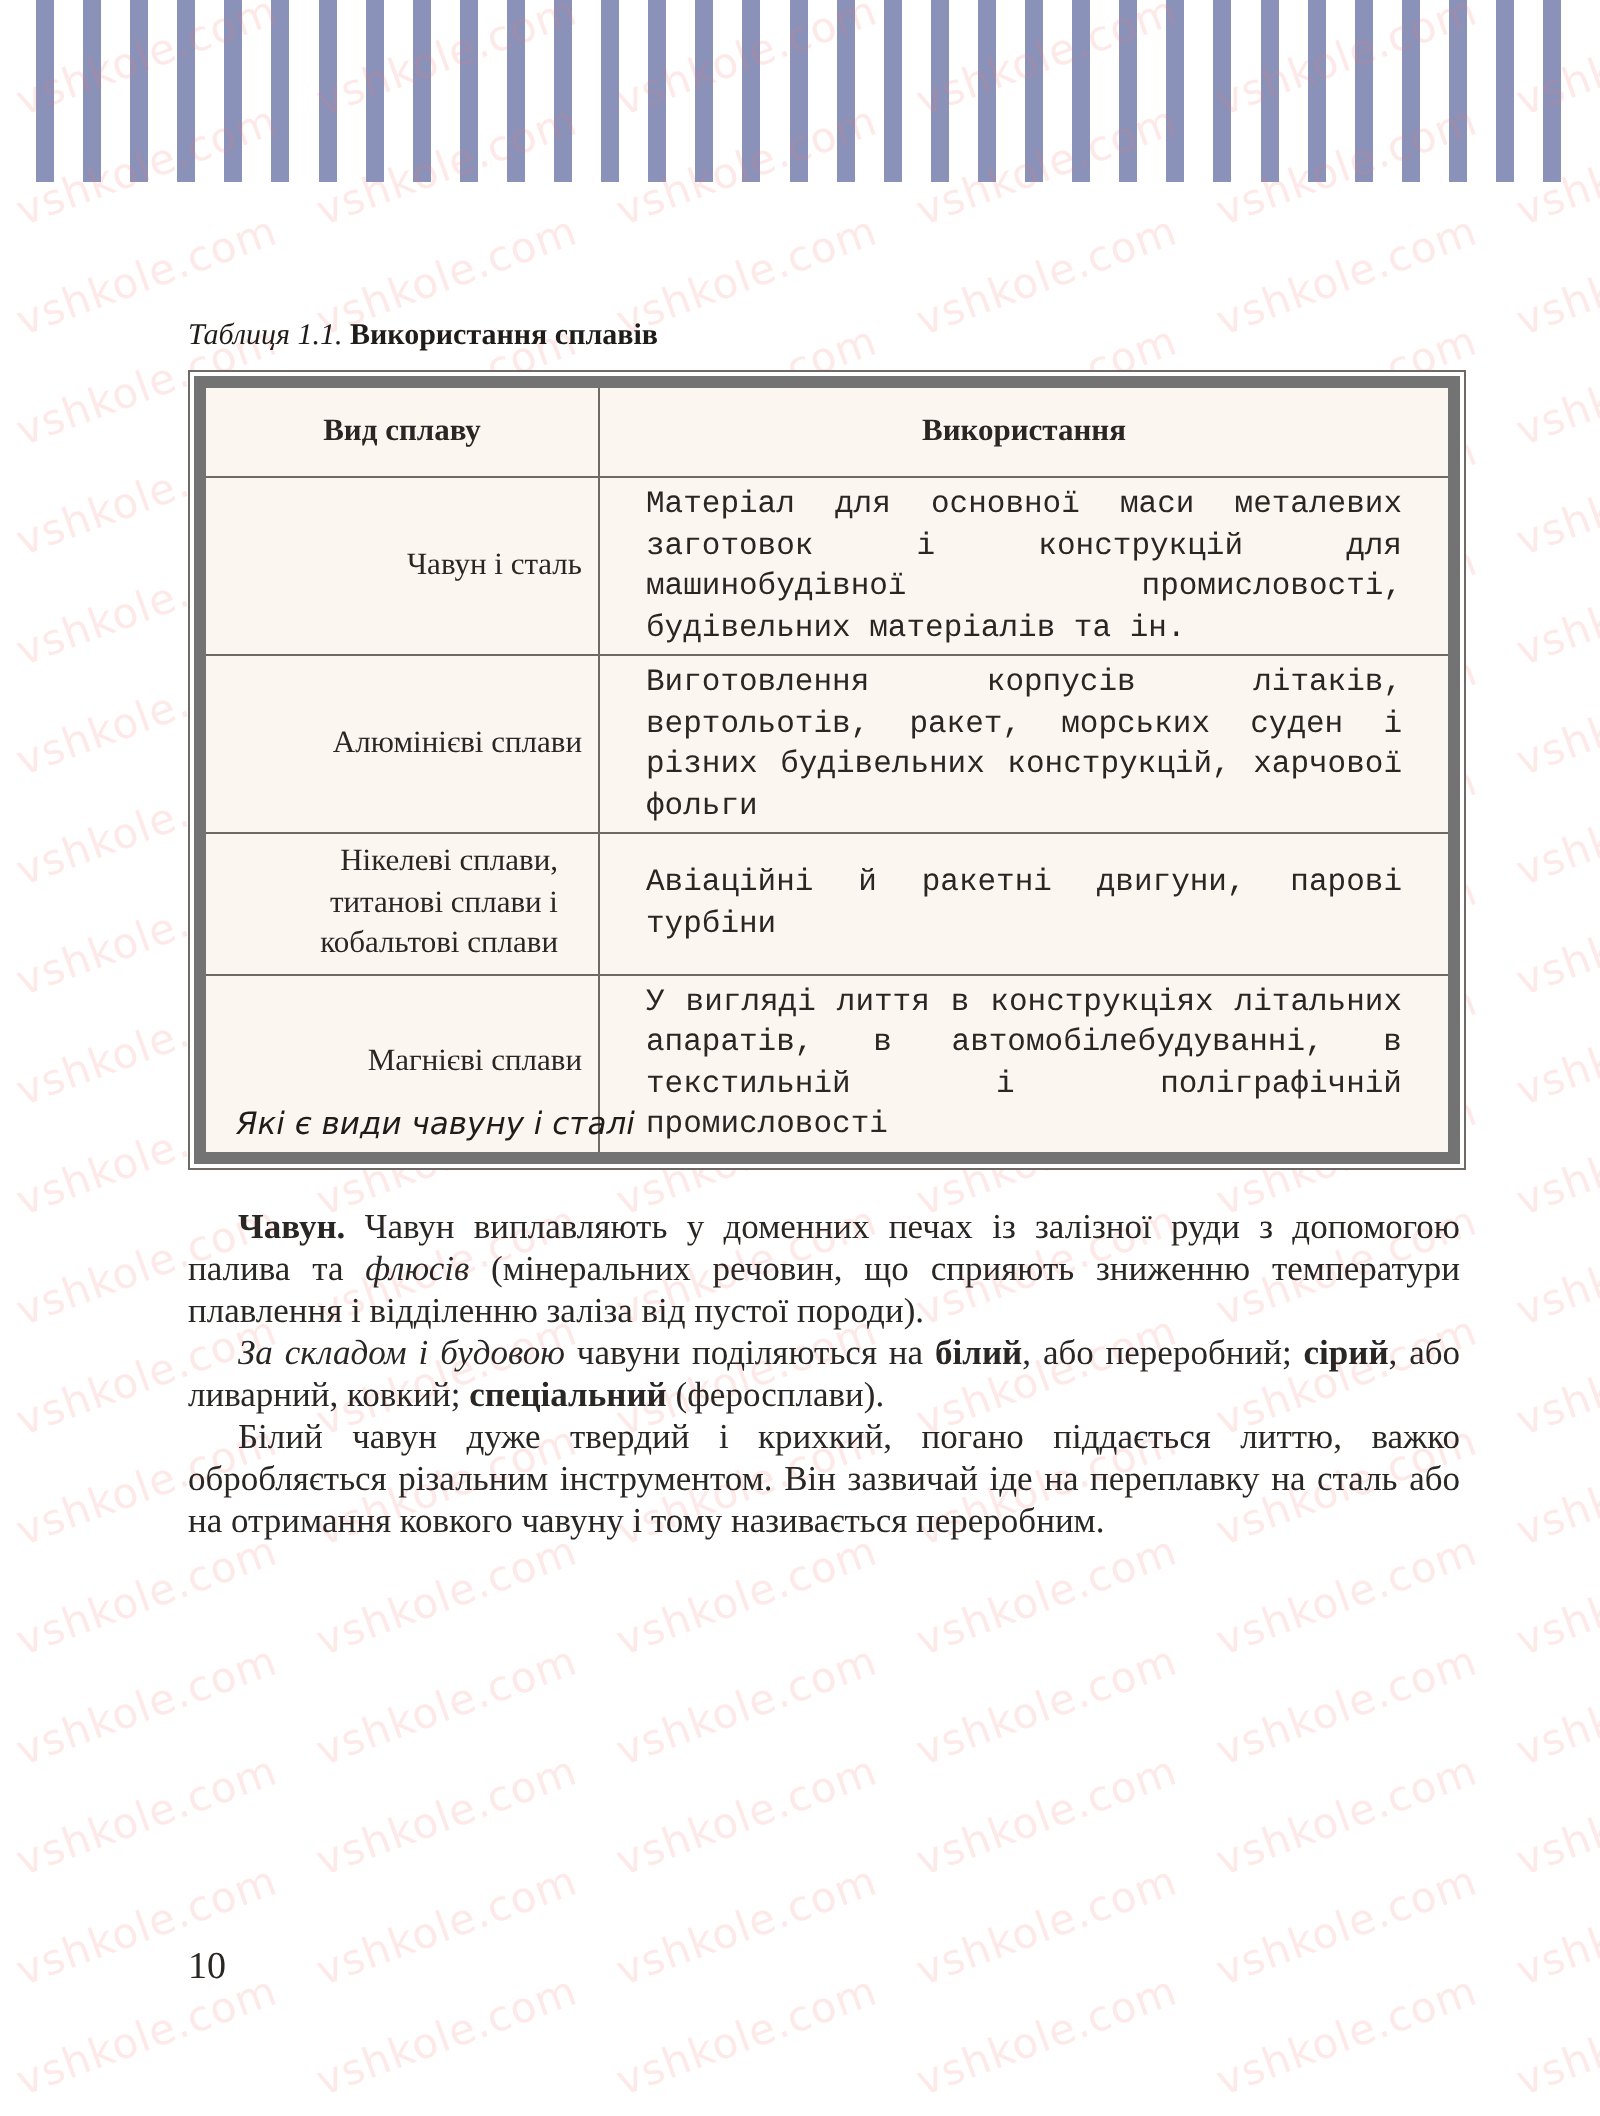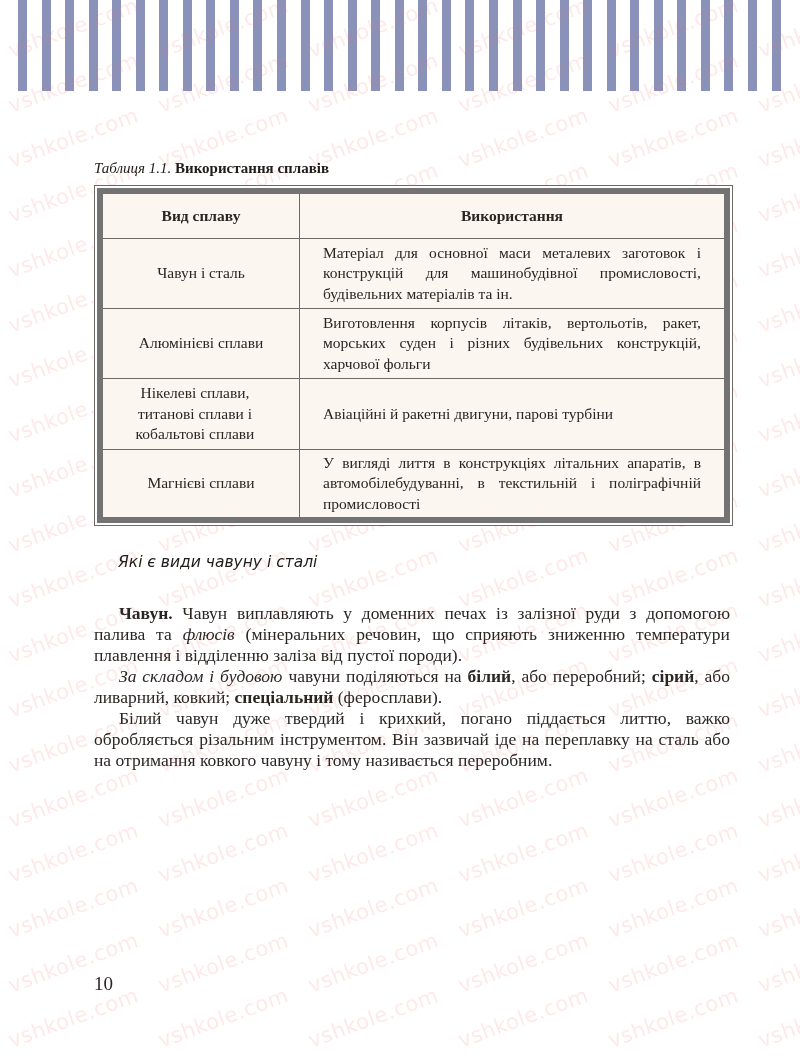--- a/index.html
+++ b/index.html
@@ -27,22 +27,22 @@
     position: absolute; left: 94px; top: 185px; width: 633px;
     border: 1px solid #6f6a66; padding: 2px; background: #fff;
   }
   table {
     width: 100%; border-collapse: collapse; background: #fbf6f0;
     font-size: 15.5px; line-height: 20.5px; color: #2a2624;
   }
   td, th { border: 1px solid #6f6a66; vertical-align: middle; }
   table { border: 6px solid #737373; }
   th { font-weight: bold; text-align: center; height: 42px; font-size: 15.5px; }
-  td.c1 { width: 168px; padding: 4px 8px; text-align: center; }
-  td.c2 { padding: 3px 23px; text-align: justify; text-align-last: left; }
+  td.c1 { width: 168px; padding: 4px 8px; text-align: right; }
+  td.c2 { padding: 3px 23px; text-align: justify; text-align-last: left; font-family: Liberation Mono, monospace; }
   .section-q {
     position: absolute; left: 94px; top: 553px; font-family: "DejaVu Sans", sans-serif;
     font-style: italic; font-size: 15.5px; color: #1f1c1a; margin-left: 24px;
   }
   .body-text {
     position: absolute; left: 94px; top: 603px; width: 636px; font-size: 17.5px;
     line-height: 21px; color: #2a2624; text-align: justify;
   }
   .body-text p { margin: 0; text-indent: 25px; }
   .body-text b { font-weight: bold; }

